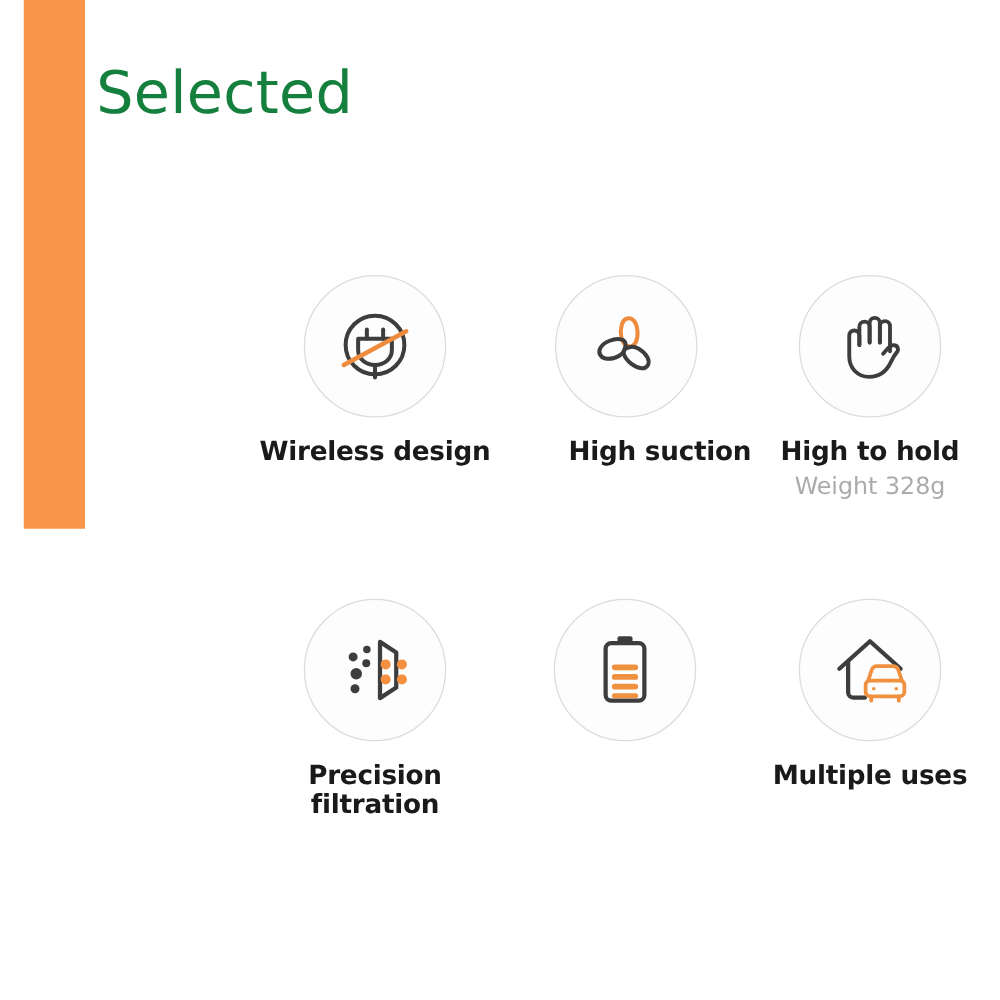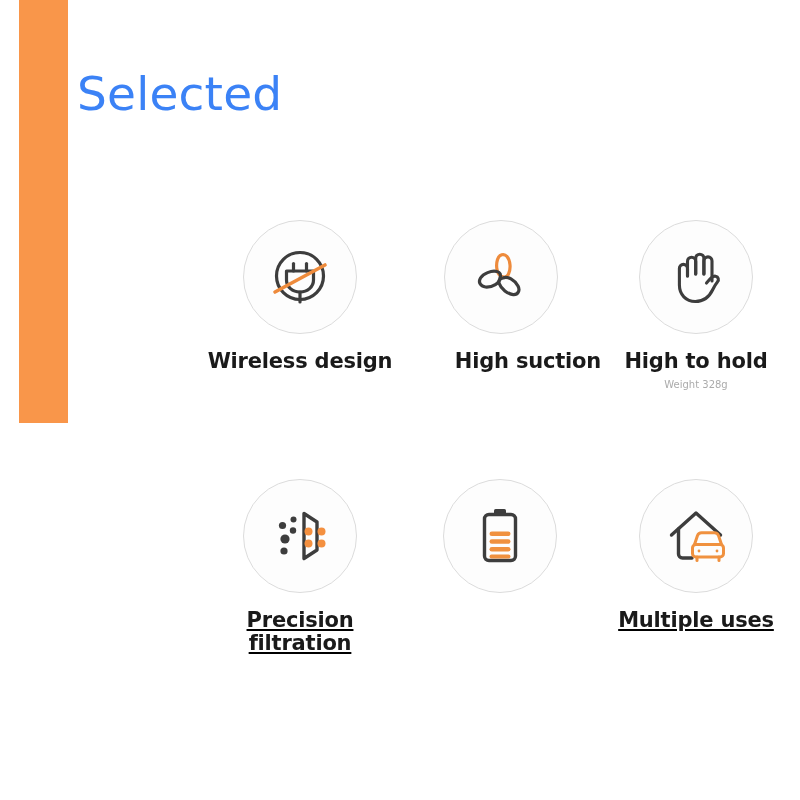--- a/index.html
+++ b/index.html
@@ -29,26 +29,26 @@
     top: 0px;
     width: 49px;
     height: 423px;
     background: #F9964A;
   }
 
   
   .page-title {
     position: absolute;
     left: 77px;
-    top: 68px;
+    top: 49px;
     font-family: "DejaVu Sans", sans-serif;
     font-size: 47px;
     font-weight: 400;
     letter-spacing: 0.2px;
-    color: #3b82f6;
+    color: #15803d;
     line-height: 1.1;
     white-space: nowrap;
   }
 
   
   .features {
     position: absolute;
     left: 16px;
     top: 0;
     width: 800px;
@@ -84,38 +84,38 @@
     font-size: 21px;
     font-weight: 700;
     color: #1a1a1a;
     line-height: 1.08;
     letter-spacing: -0.2px;
   }
 
   .feature .feature-sublabel {
     margin-top: 6px;
     font-family: "DejaVu Sans", sans-serif;
-    font-size: 10px;
+    font-size: 19px;
     font-weight: 400;
     color: #ababab;
     line-height: 1.1;
   }
 
   .feature .feature-sublabel:empty {
     display: none;
   }
 
   
   .pos-r1c1 { left: 184px; top: 220px; }
   .pos-r1c2 { left: 385px; top: 220px; text-align: right; }
   .pos-r1c3 { left: 580px; top: 220px; }
   
-  .pos-r2c1 { left: 184px; top: 479px; text-decoration: underline; }
+  .pos-r2c1 { left: 184px; top: 479px; }
   .pos-r2c2 { left: 384px; top: 479px; }
-  .pos-r2c3 { left: 580px; top: 479px; text-decoration: underline; }
+  .pos-r2c3 { left: 580px; top: 479px; }
 </style>
 </head>
 <body>
 
 <div id="page">
 
   <div class="accent-bar"></div>
 
   <div class="page-title">Selected</div>
 

